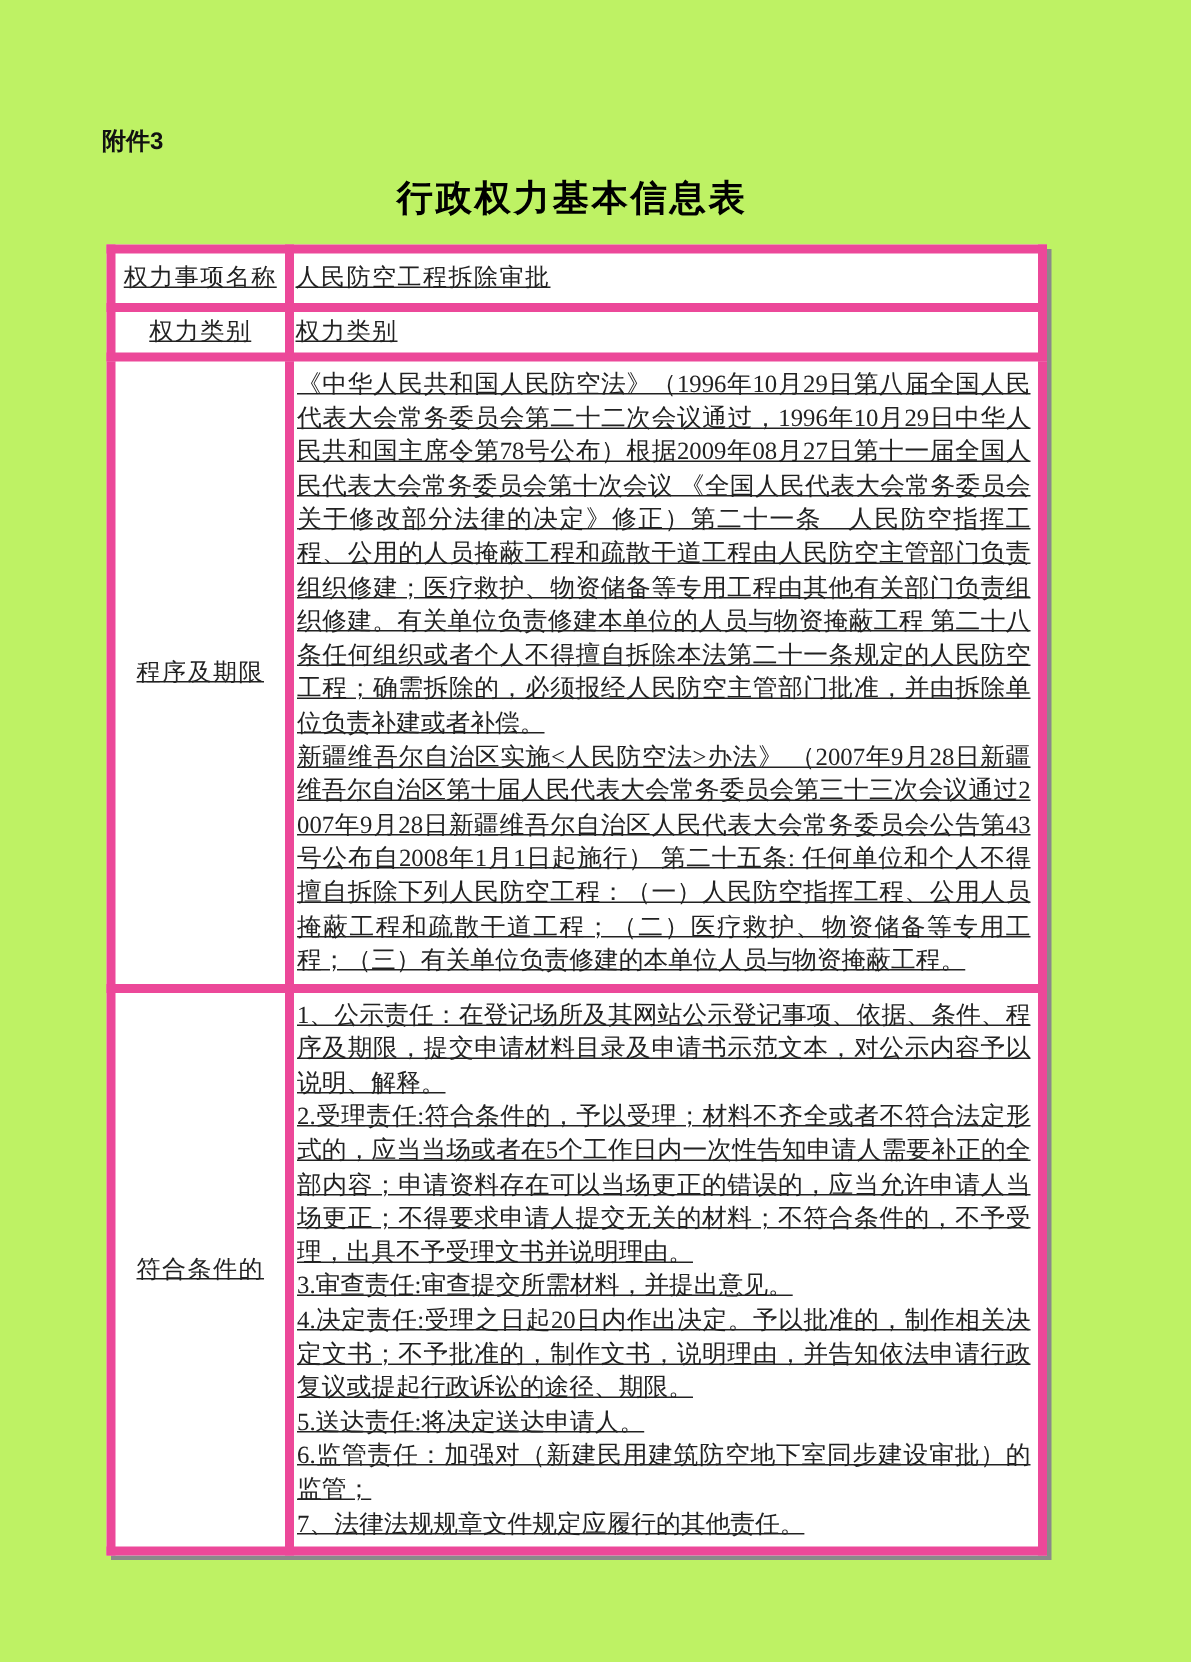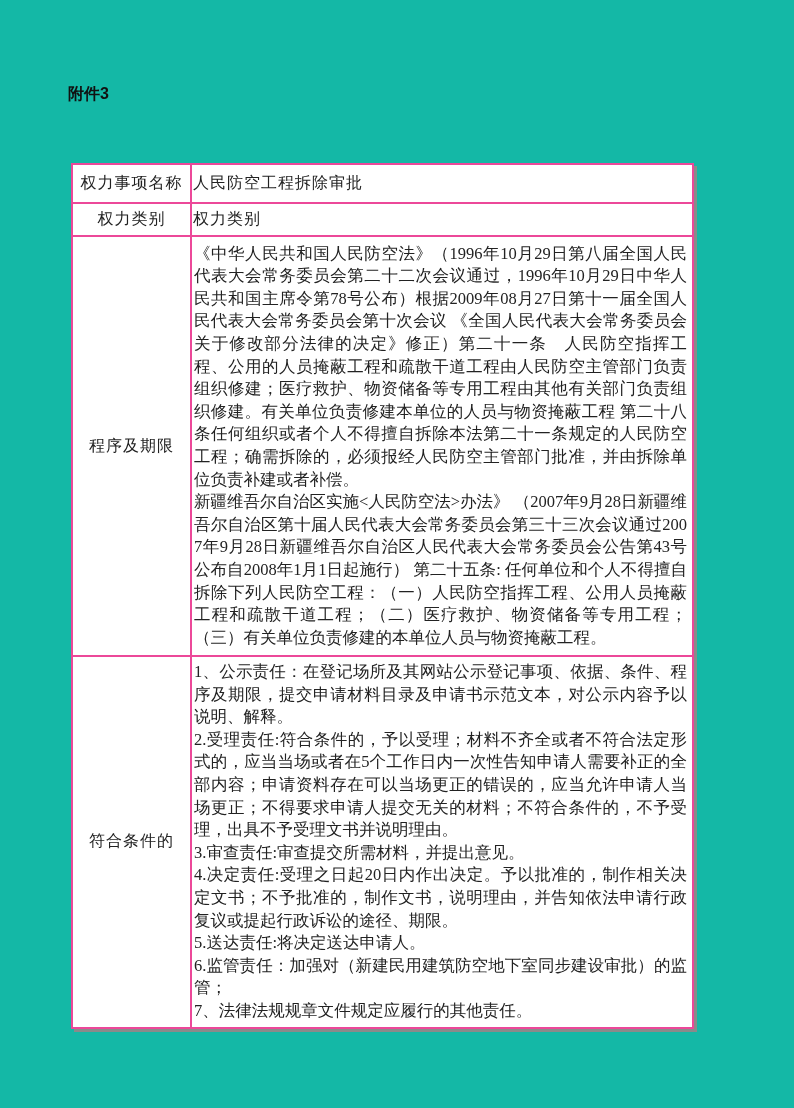--- a/index.html
+++ b/index.html
@@ -4,21 +4,21 @@
 <style>
   html, body {
     margin: 0;
     padding: 0;
     background: #ffffff;
   }
   .page {
     position: relative;
     width: 794px;
     height: 1108px;
-    background: #14b8a6;
+    background: #bef264;
     font-family: "Liberation Serif", "DejaVu Serif", serif;
     color: #1f1f1f;
     overflow: hidden;
   }
   .attachment {
     position: absolute;
     left: 68px;
     top: 84px;
     font-size: 16px;
     font-weight: bold;
@@ -42,22 +42,23 @@
     left: 71px;
     top: 163px;
     width: 621px;
     border-collapse: collapse;
     table-layout: fixed;
     border: 2px solid #1c1c1c;
     box-shadow: 3px 3px 0 #8a8a8a;
     background: #ffffff;
   }
   table.info-table td {
-    border: 2px solid #ec4899;
+    border: 6px solid #ec4899;
     color: #222;
+    text-decoration: underline;
   }
   col.c-label { width: 119px; }
   col.c-value { width: 502px; }
   tr.r-name   { height: 39px; }
   tr.r-cat    { height: 33px; margin-top: 12px; }
   tr.r-basis  { height: 420px; }
   tr.r-duty   { height: 329px; }
   .label-cell {
     text-align: center;
     vertical-align: middle;
@@ -79,20 +80,21 @@
     word-break: break-all;
   }
 </style>
 </head>
 <body>
 
 <div class="page">
 
   <div class="attachment">附件3</div>
 
+  <h1 class="title">行政权力基本信息表</h1>
 
   <table class="info-table">
     <colgroup>
       <col class="c-label">
       <col class="c-value">
     </colgroup>
     <tbody>
       <tr class="r-name">
         <td class="label-cell">权力事项名称</td>
         <td class="center-cell">人民防空工程拆除审批</td>

